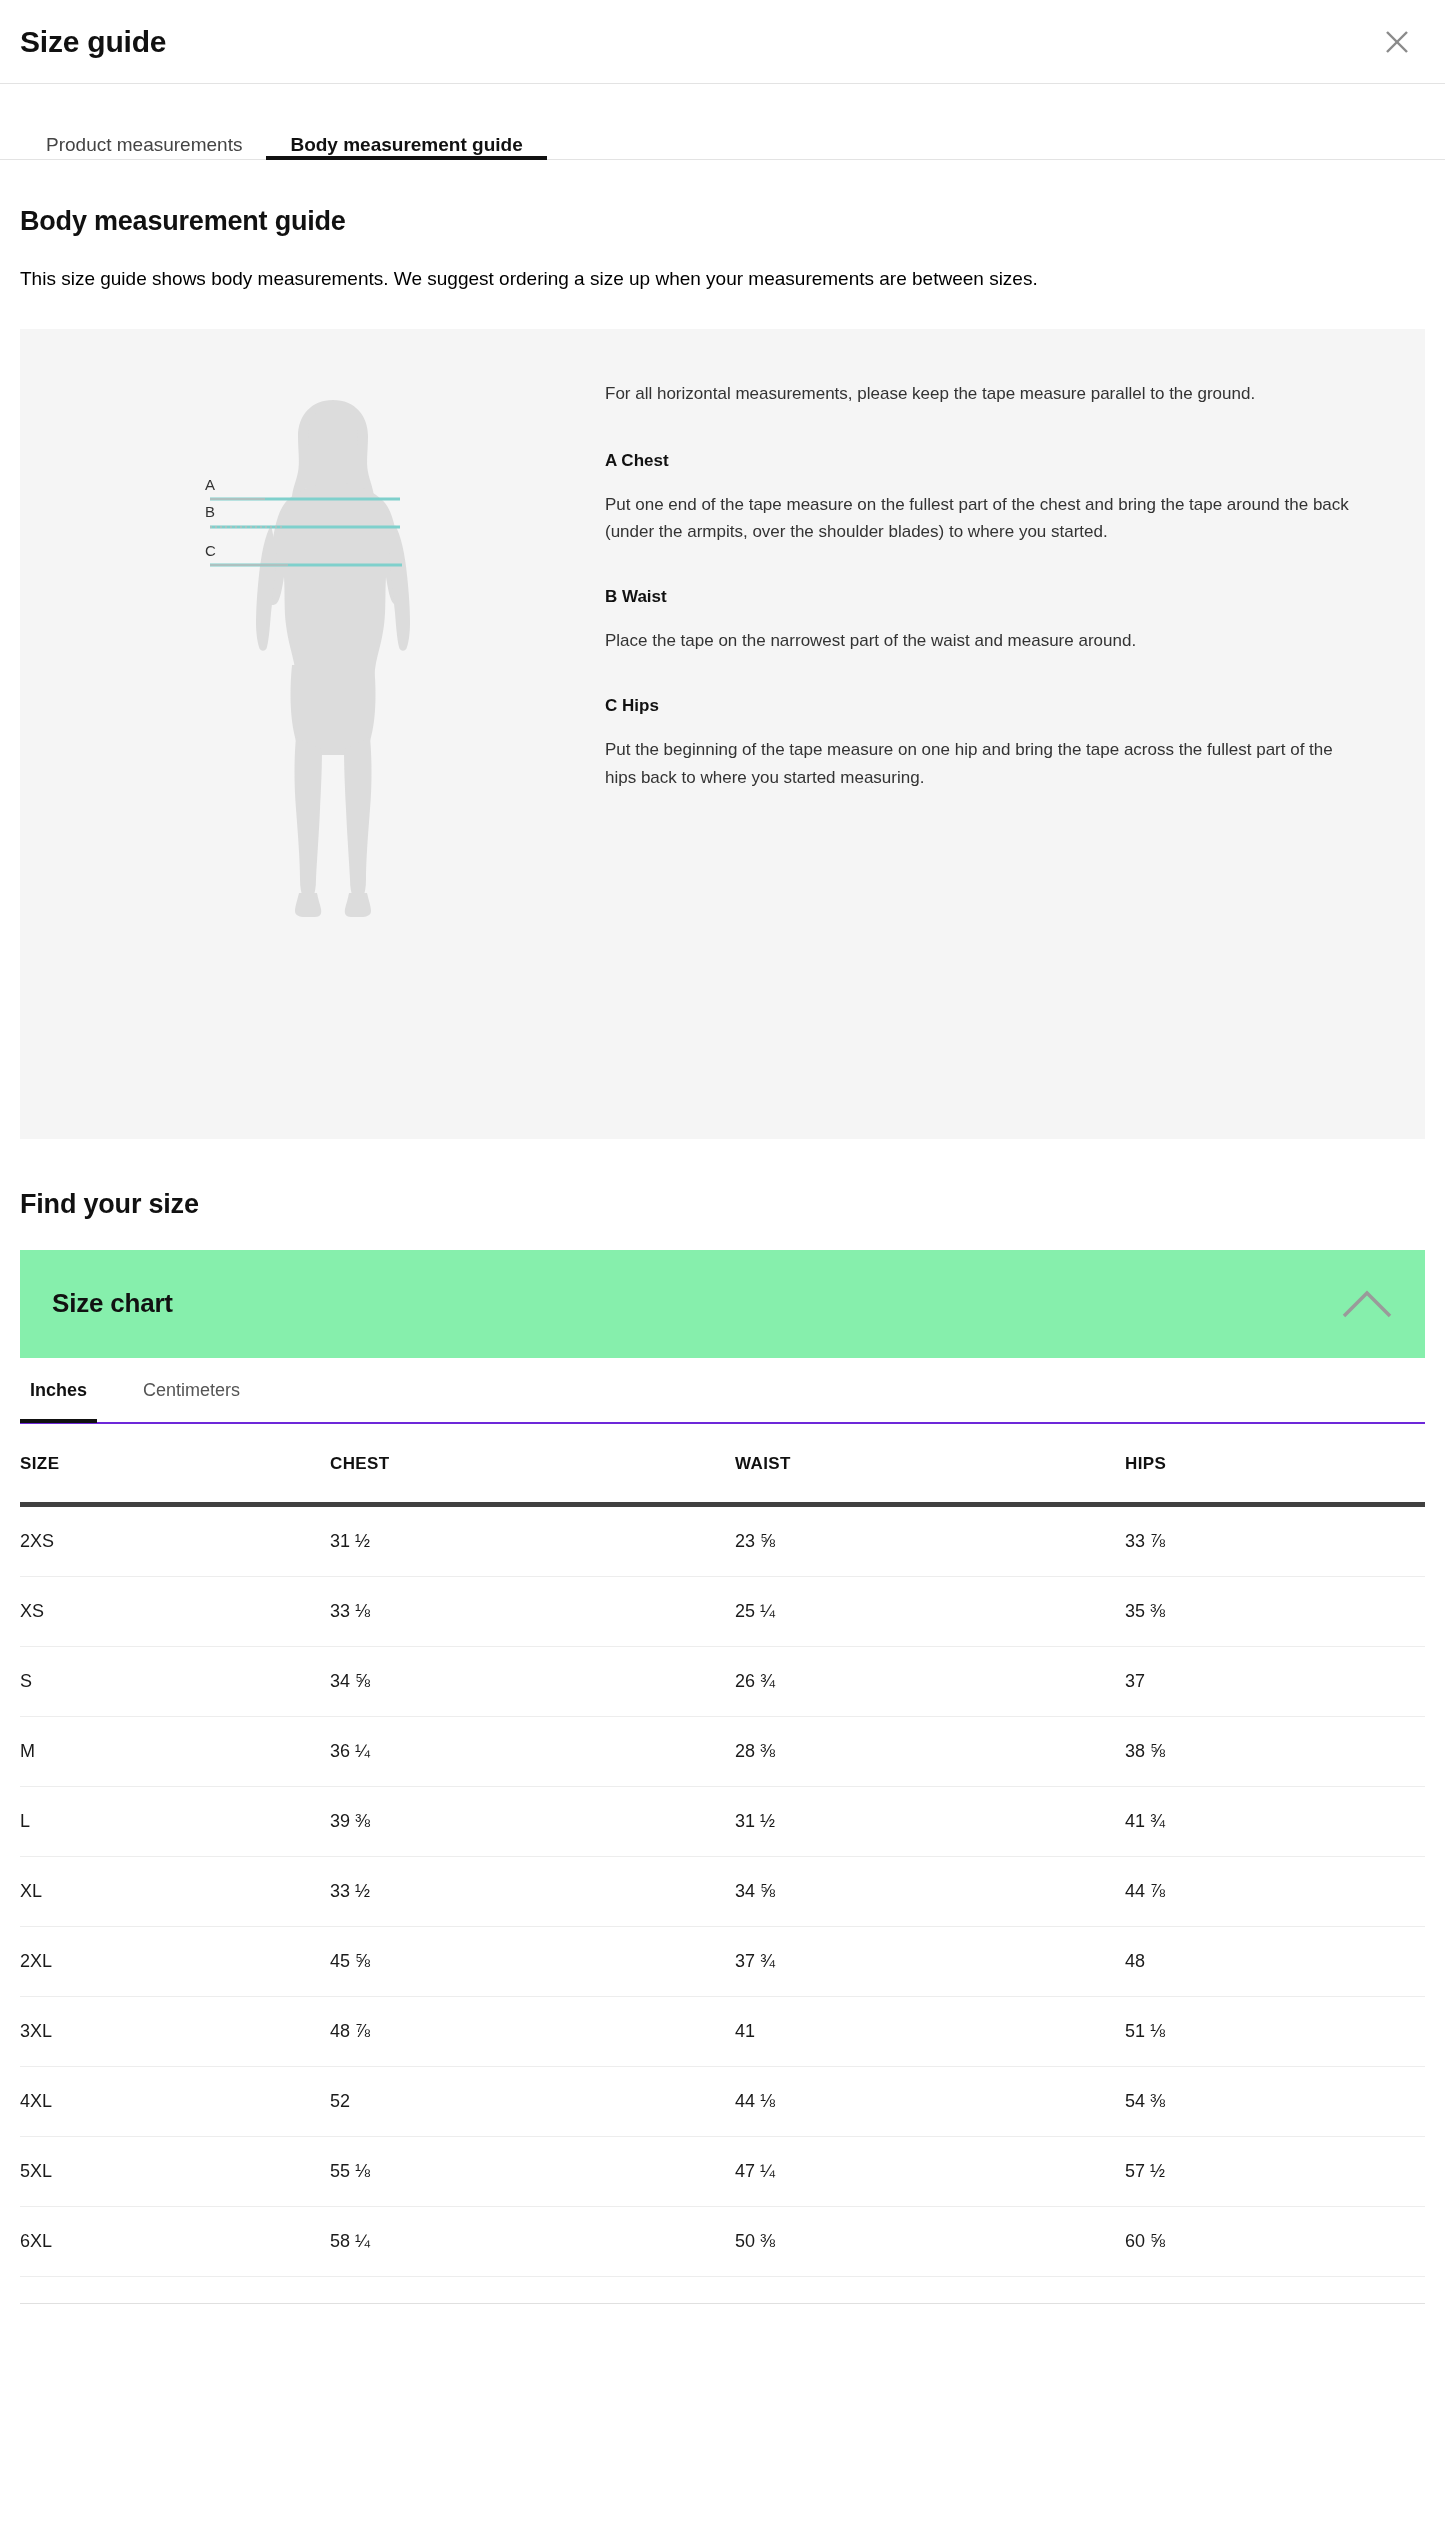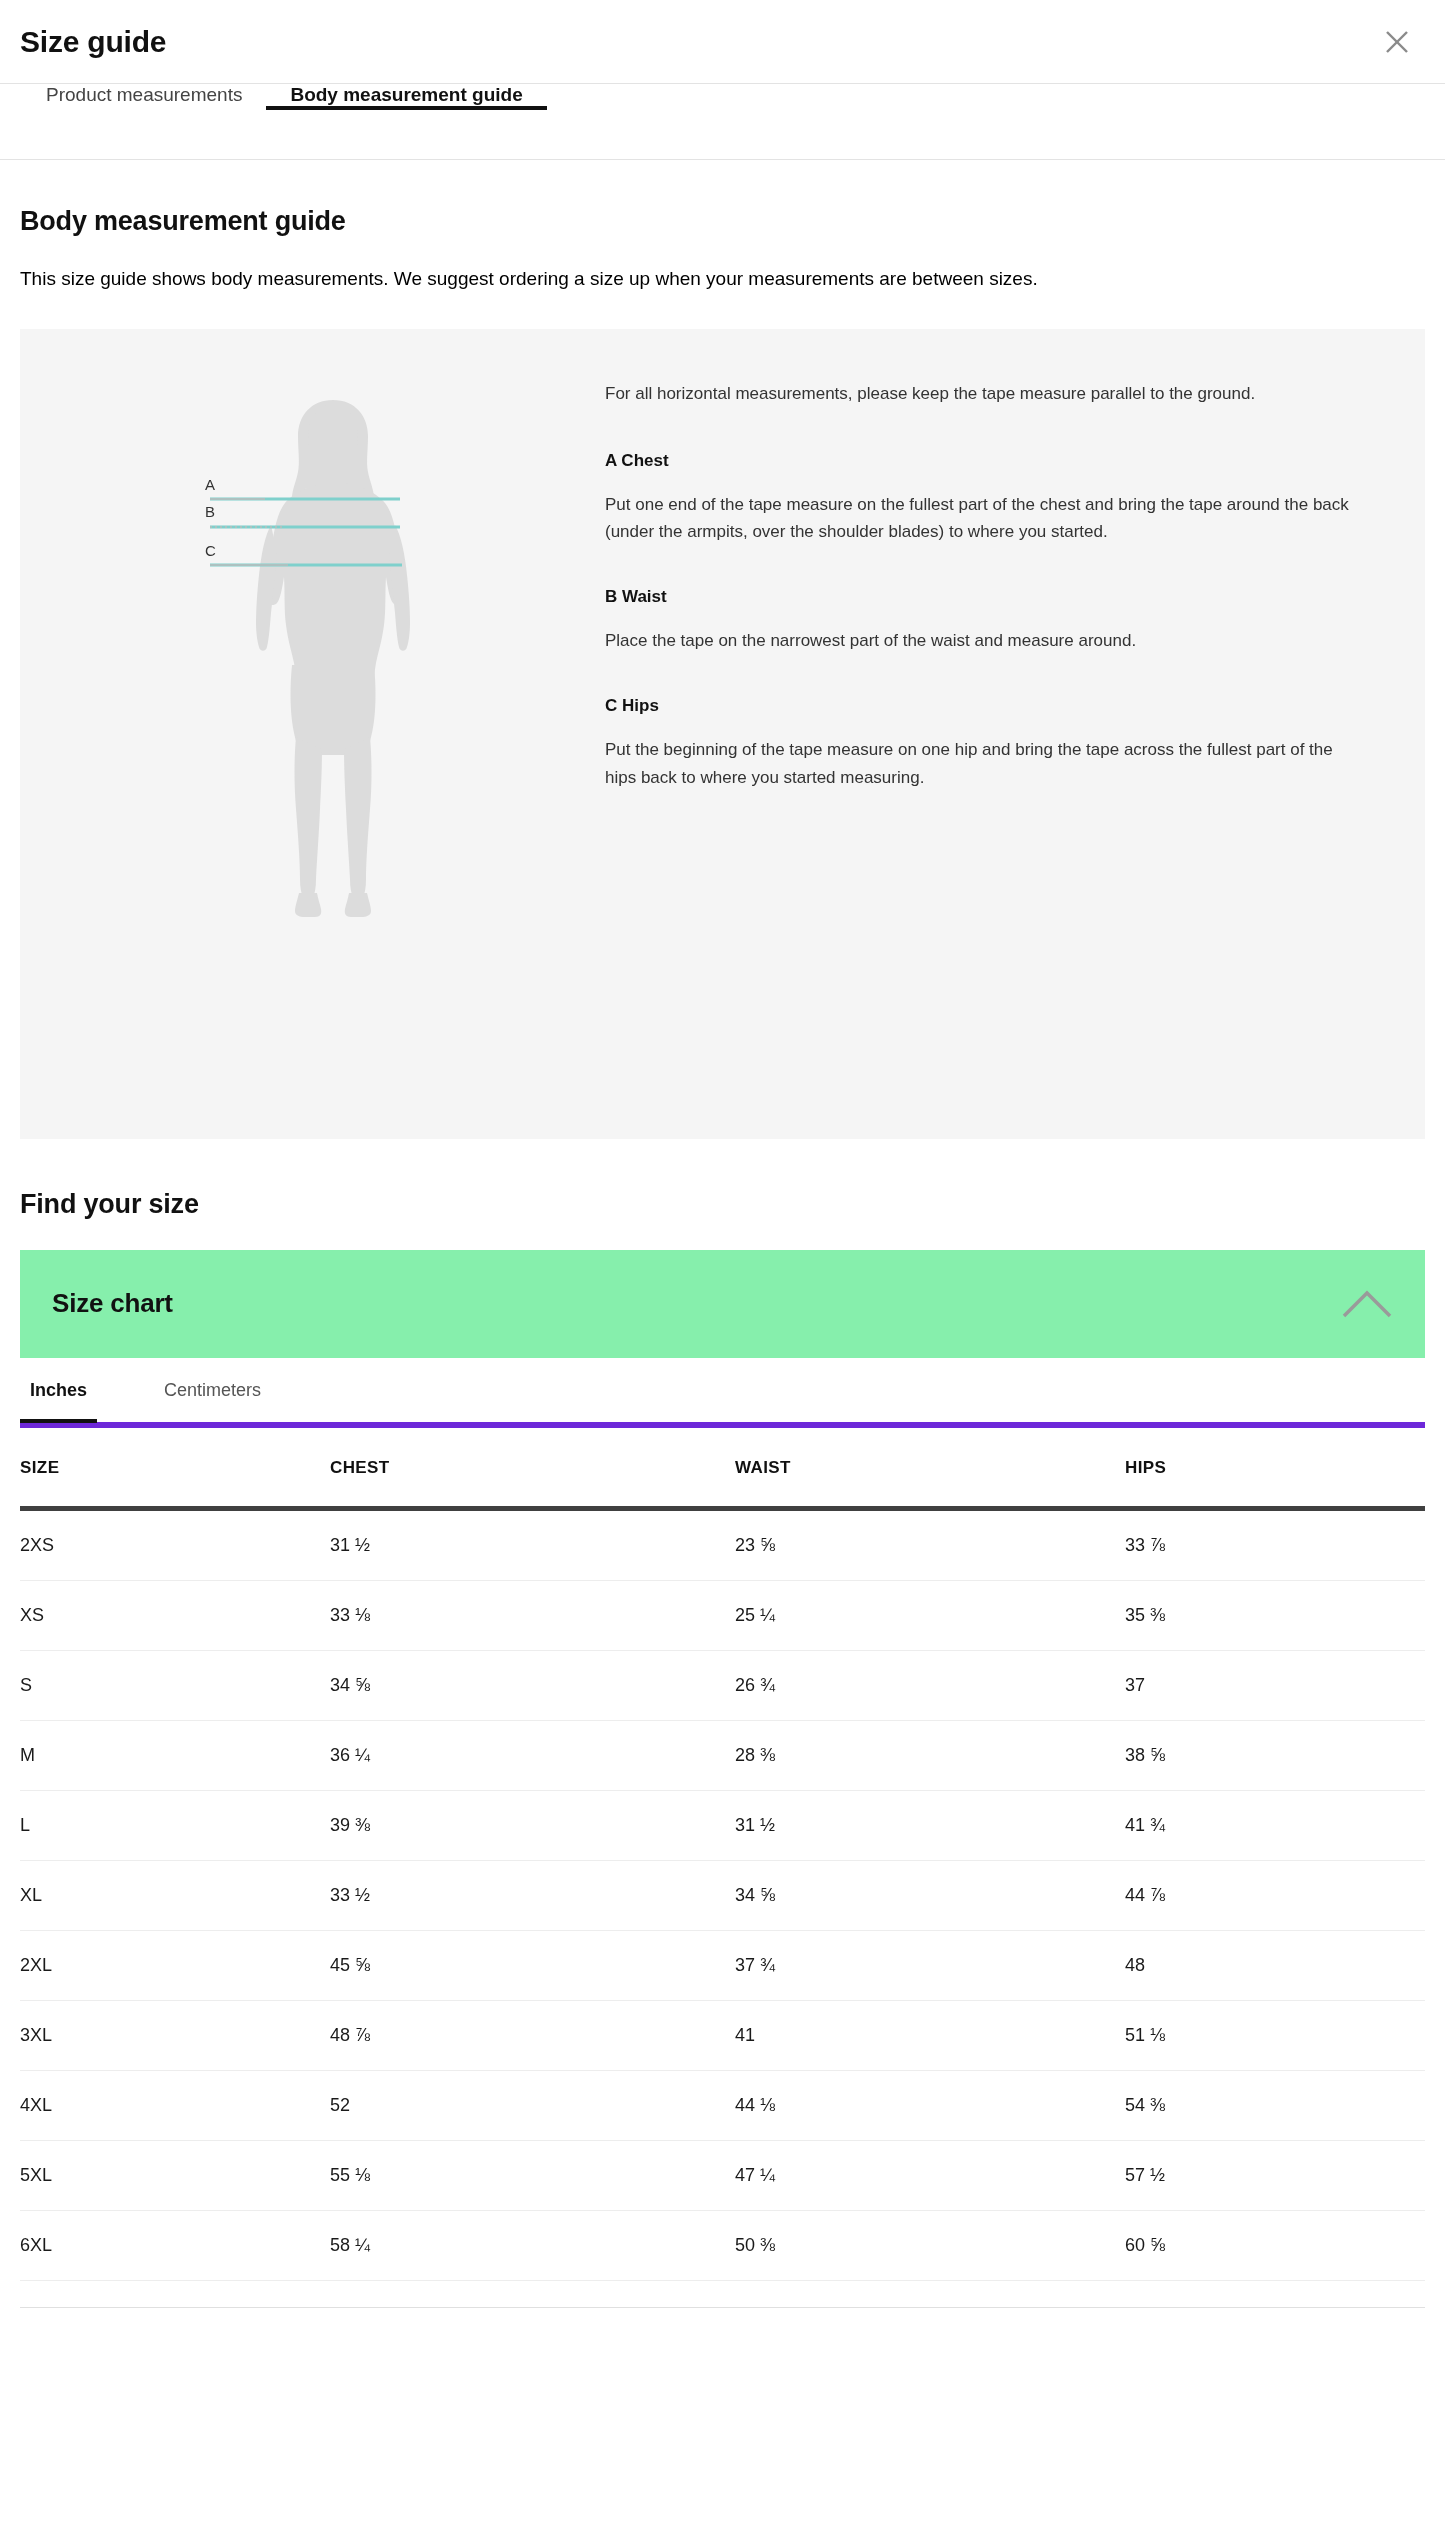--- a/index.html
+++ b/index.html
@@ -43,21 +43,21 @@
     border: none;
     padding: 0;
   }
   .close-btn svg { display: block; }
 
   
   .tabbar {
     height: 76px;
     border-bottom: 1px solid #e3e3e3;
     display: flex;
-    align-items: flex-start;
+    align-items: flex-end;
     padding: 0 22px;
   }
   .tab {
     display: flex;
     align-items: center;
     padding: 0 24px;
     font-size: 19px;
     color: #444444;
     cursor: pointer;
     border-bottom: 4px solid transparent;
@@ -156,23 +156,22 @@
     font-size: 26px;
     font-weight: bold;
     margin: 0;
     letter-spacing: -0.2px;
   }
   .chev { width: 52px; height: 34px; }
 
   
   .unit-tabs {
     display: flex;
-    border-bottom: 6px solid #6d28d9;
+    border-bottom: 2px solid #6d28d9;
     margin-top: 0;
-    gap: 21px;
   }
   .unit-tab {
     font-size: 18px;
     padding: 22px 10px 18px 10px;
     margin-right: 36px;
     color: #555555;
     cursor: pointer;
     border-bottom: 4px solid transparent;
     margin-bottom: -1px;
   }

